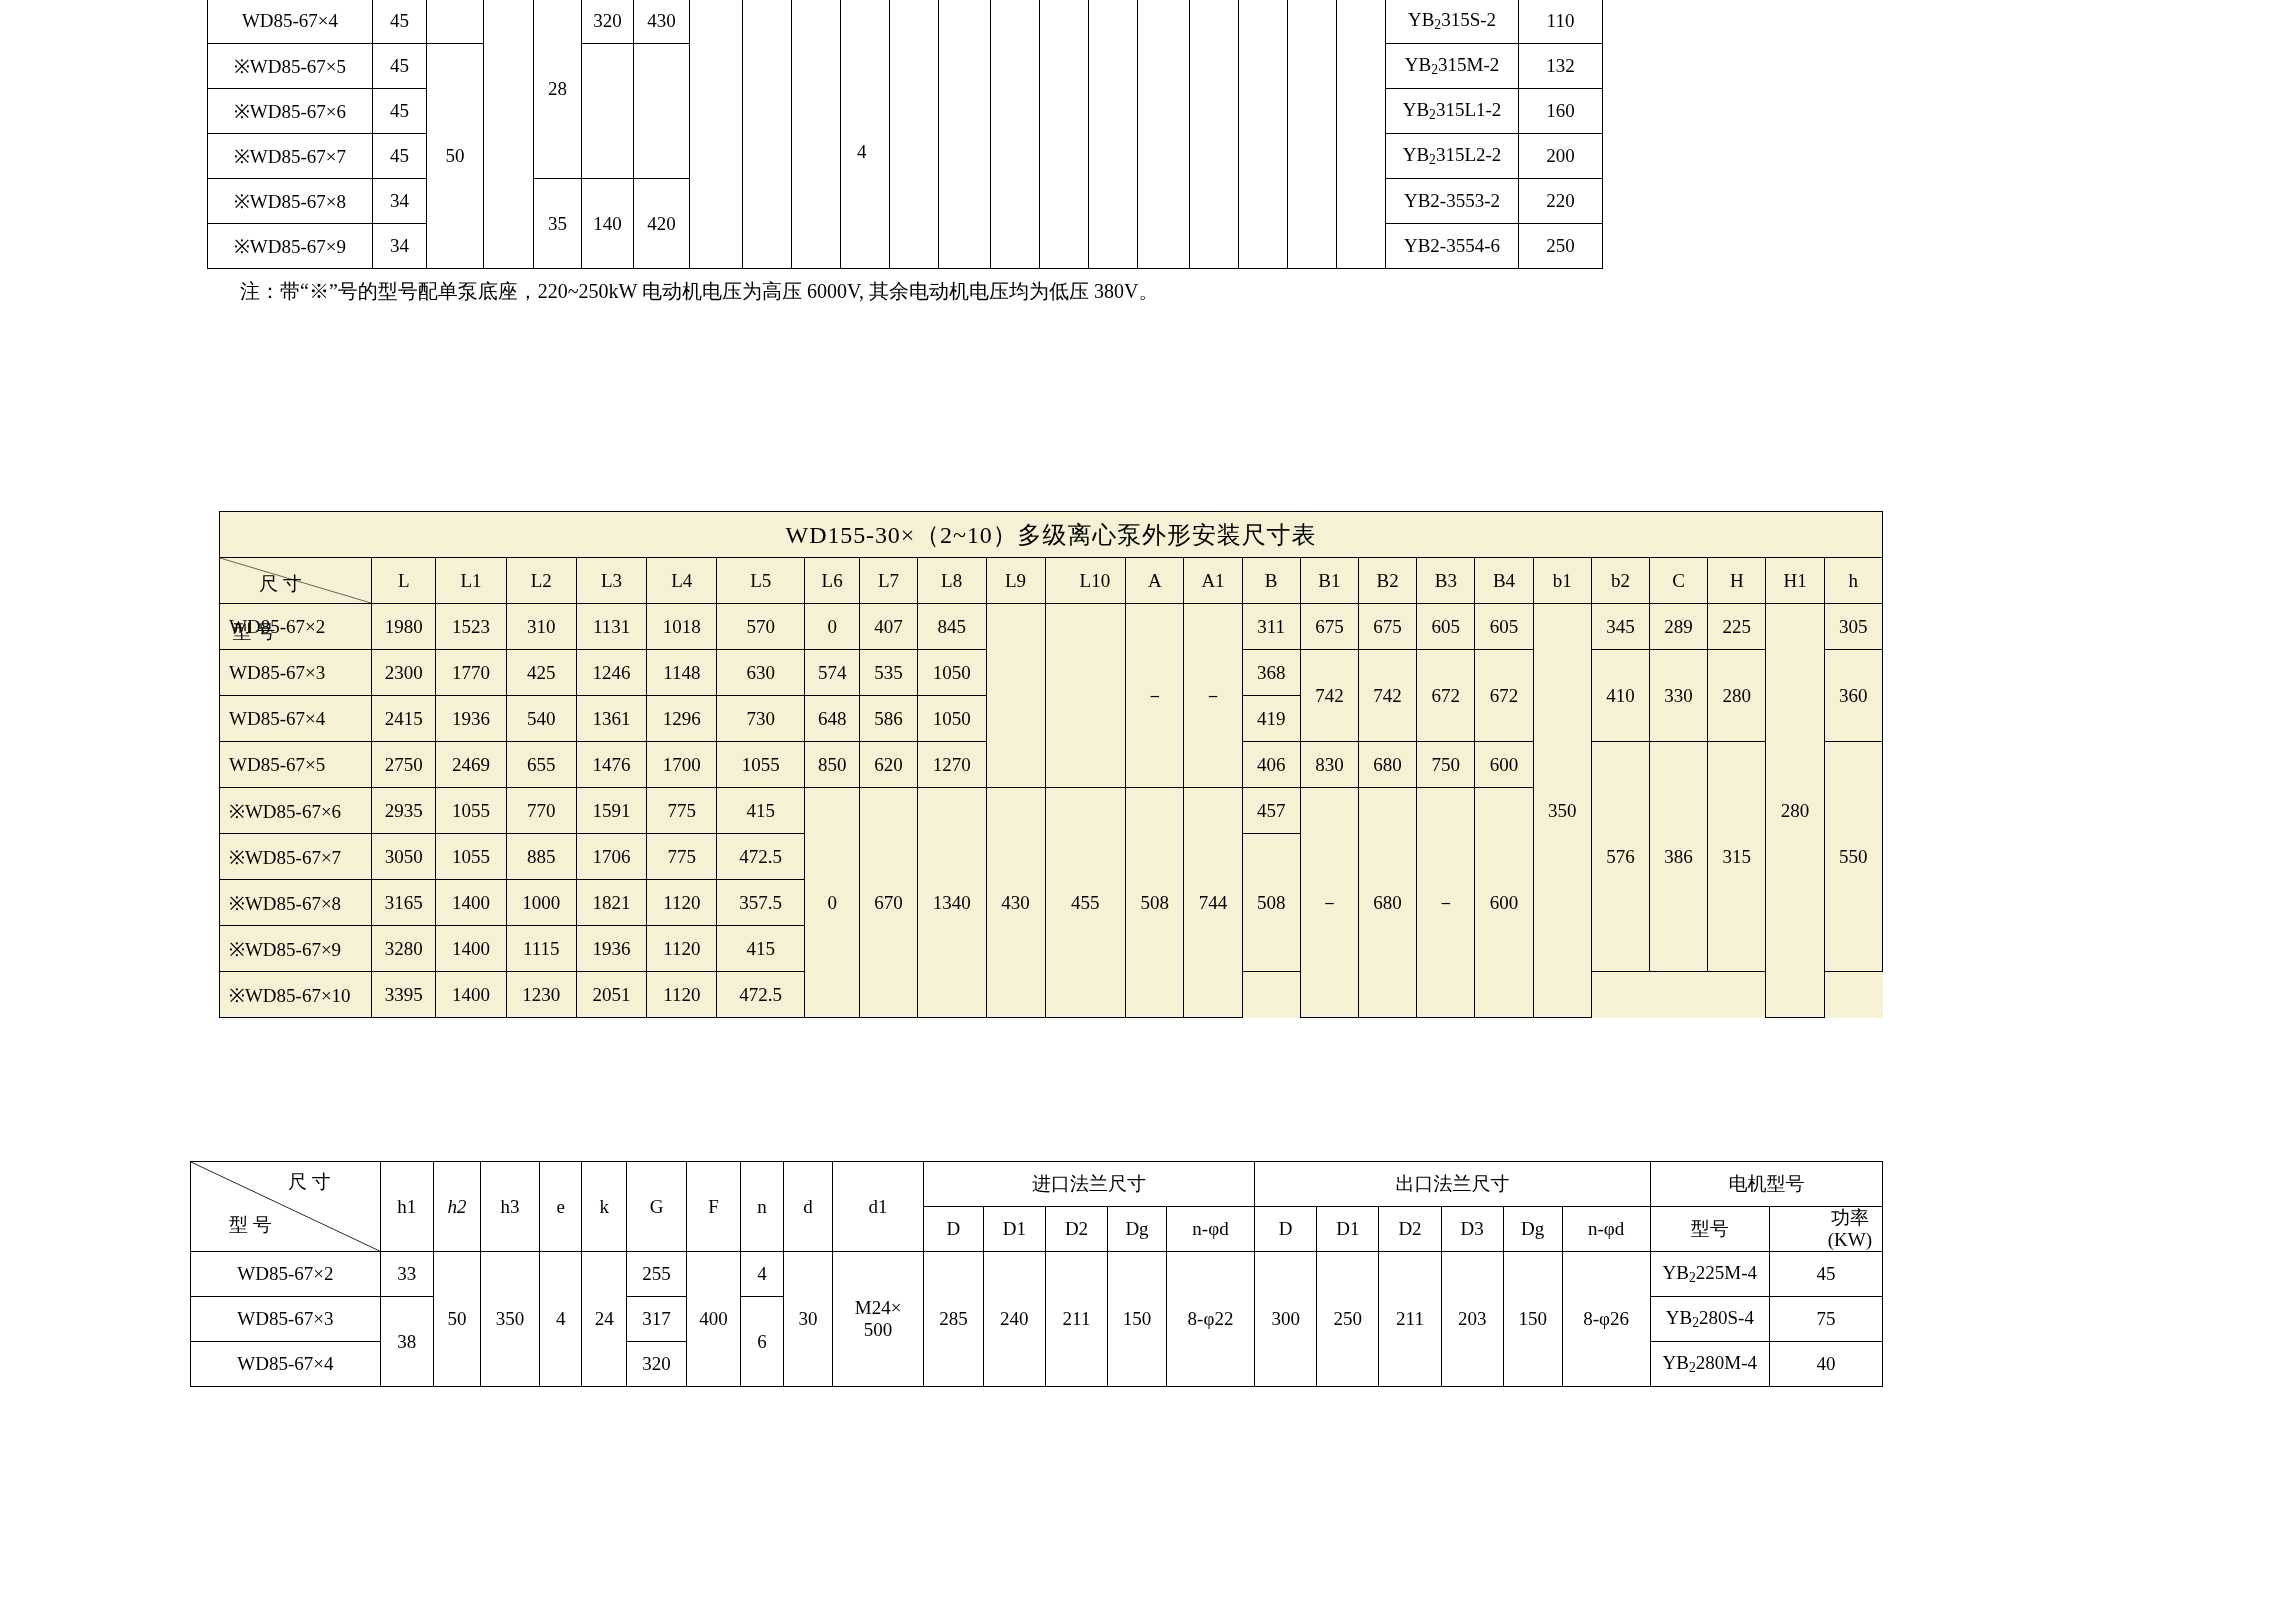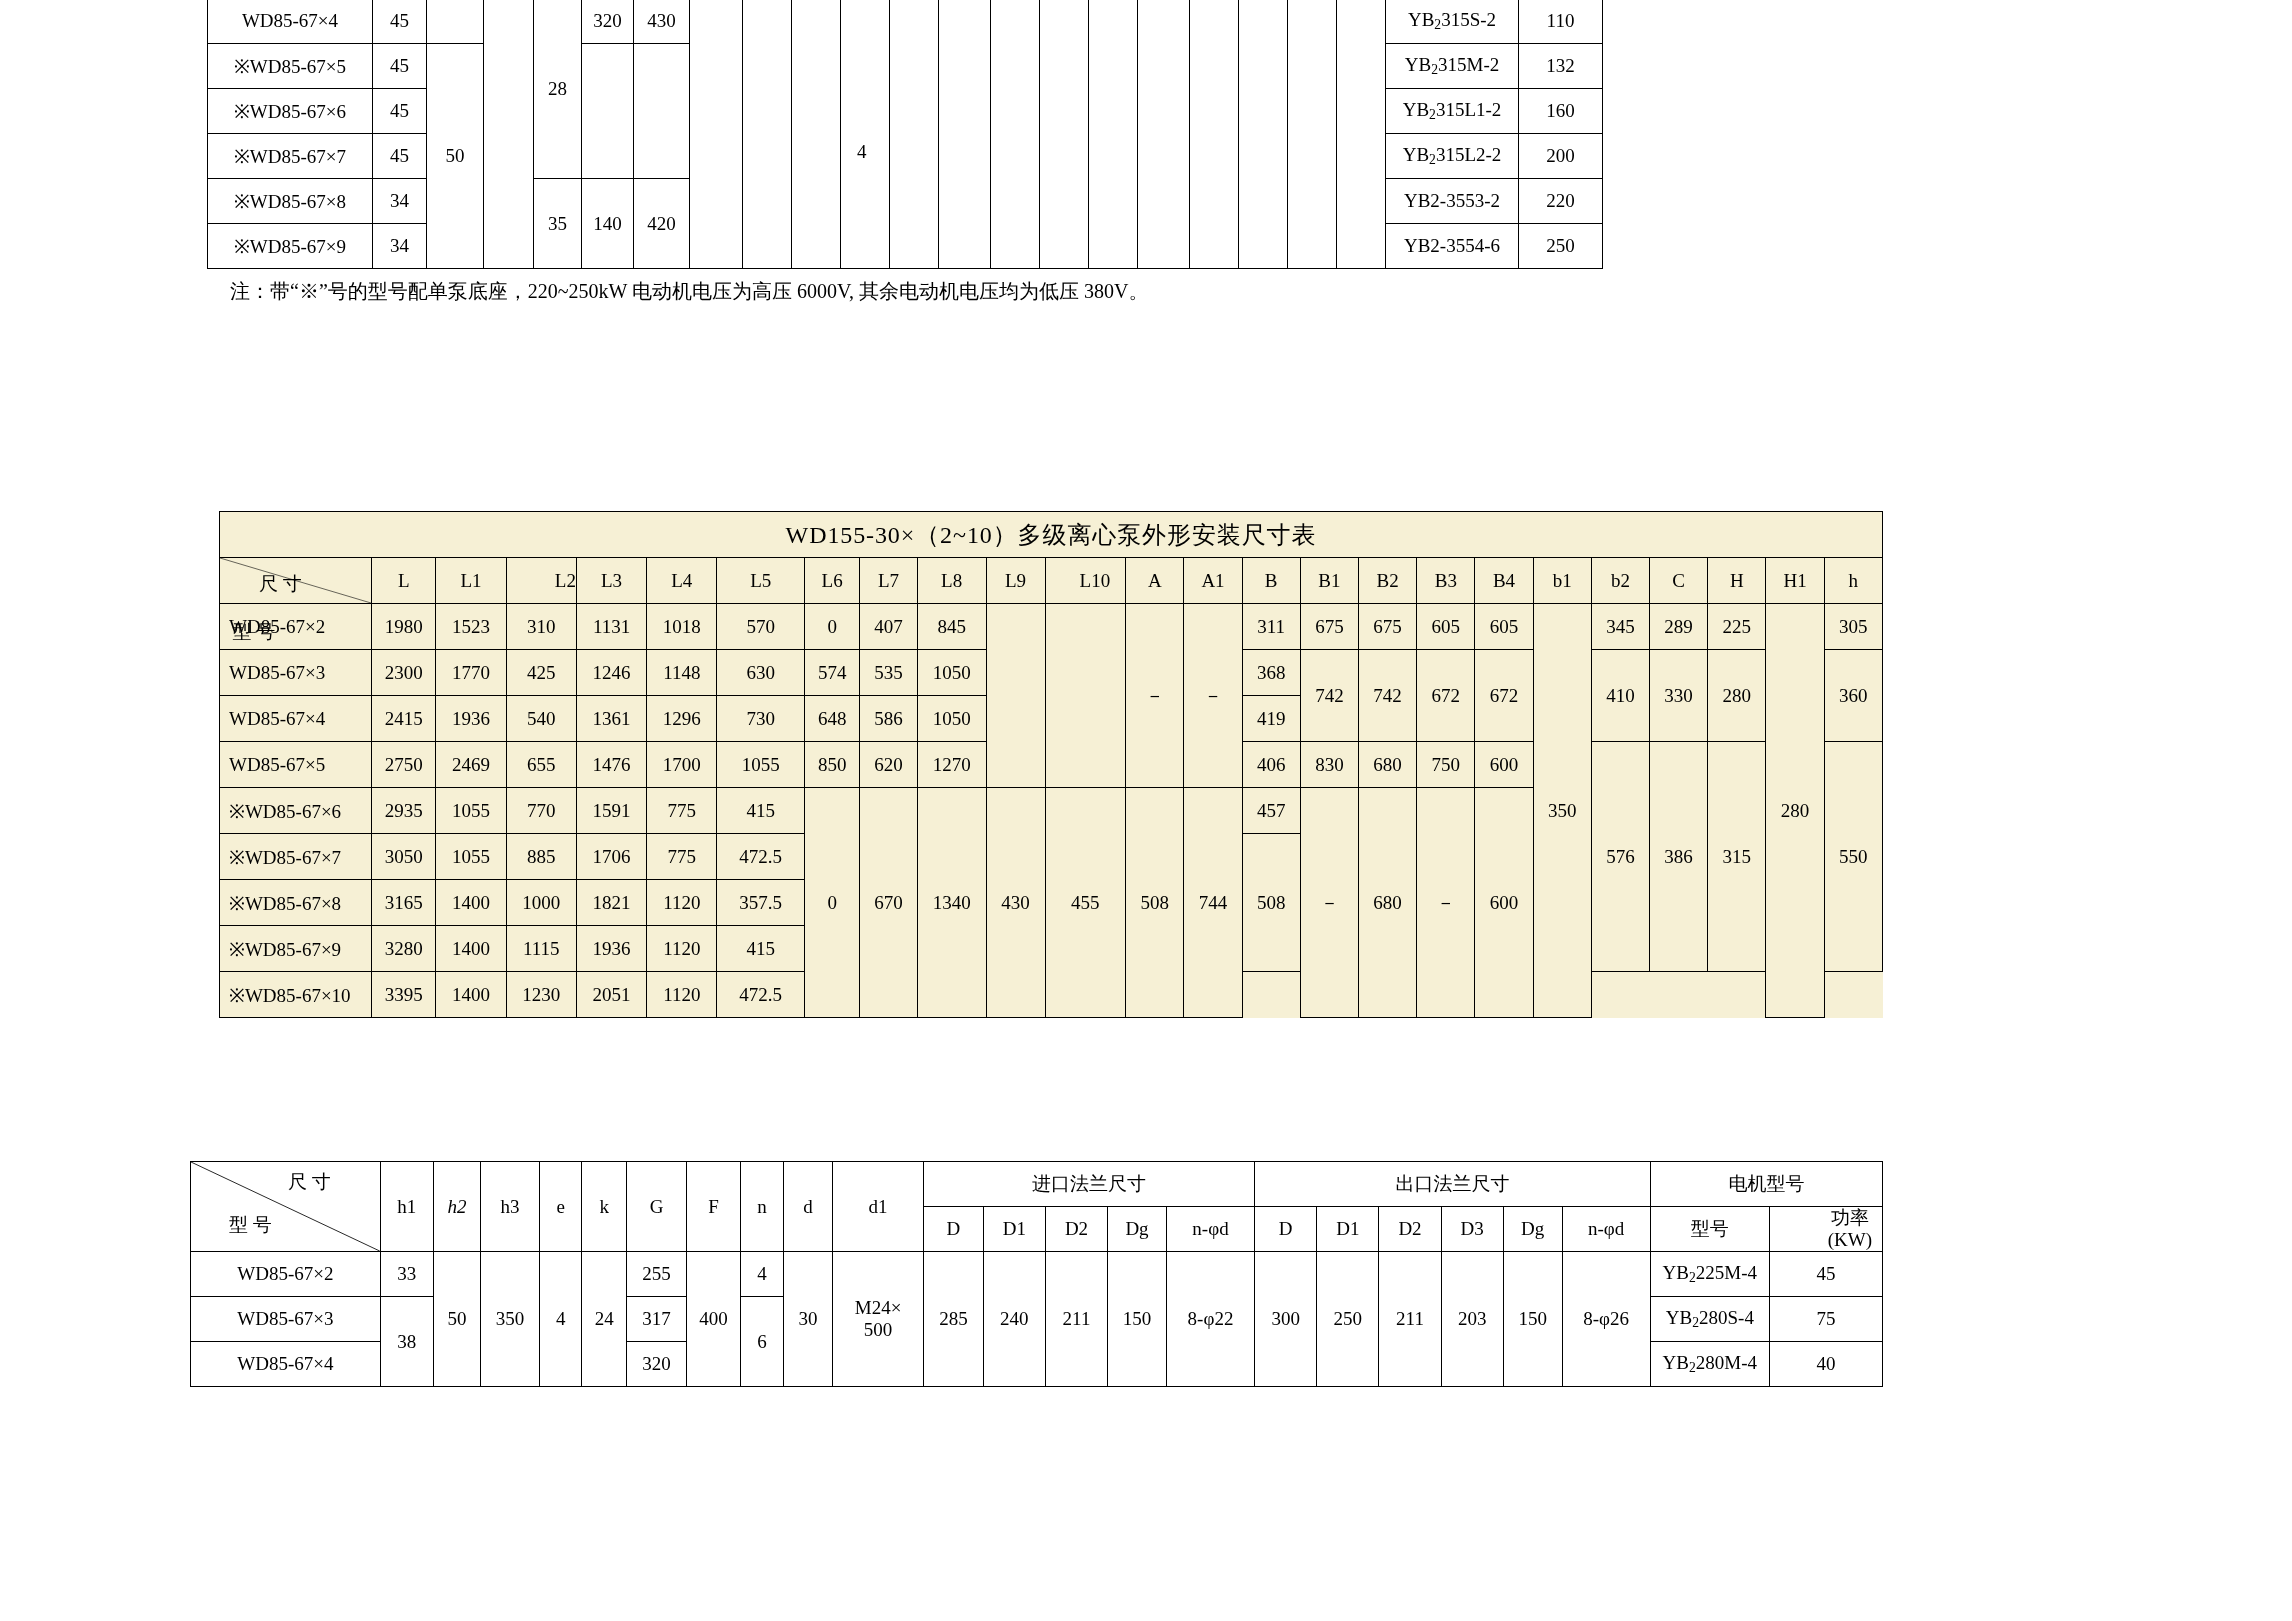--- a/index.html
+++ b/index.html
@@ -54,21 +54,21 @@
   .cell-320 { width: 51px; }
   .cell-430 { width: 55px; }
   .cell-4   { width: 52px; }
   .flat { width: 48px; }
   .flat2 { width: 51px; }
   .cell-yb { width: 132px; }
   .cell-kw { width: 83px; }
 
   .note {
     position: absolute;
-    left: 230px;
+    left: 240px;
     top: 278px;
     font-size: 20px;
     white-space: nowrap;
     font-family: "Liberation Serif", serif;
   }
 
   
   .main-wrap {
     position: absolute;
     left: 219px;
@@ -107,21 +107,21 @@
     position: absolute;
     left: 0; top: 0;
     width: 100%; height: 100%;
   }
   .main-table tbody td {
     height: 45px;
   }
   .col-model { width: 168px; text-align: left; padding-left: 9px; }
   .cw-L   { width: 73px; }
   .cw-L1  { width: 81px; }
-  .cw-L2  { width: 81px; text-align: right; }
+  .cw-L2  { width: 81px; }
   .cw-L3  { width: 81px; }
   .cw-L4  { width: 81px; }
   .cw-L5  { width: 103px; }
   .cw-L6  { width: 64px; }
   .cw-L7  { width: 67px; }
   .cw-L8  { width: 79px; }
   .cw-L9  { width: 69px; }
   .cw-L10 { width: 72px; padding-left: 19px; }
   .cw-A   { width: 68px; }
   .cw-A1  { width: 68px; }

